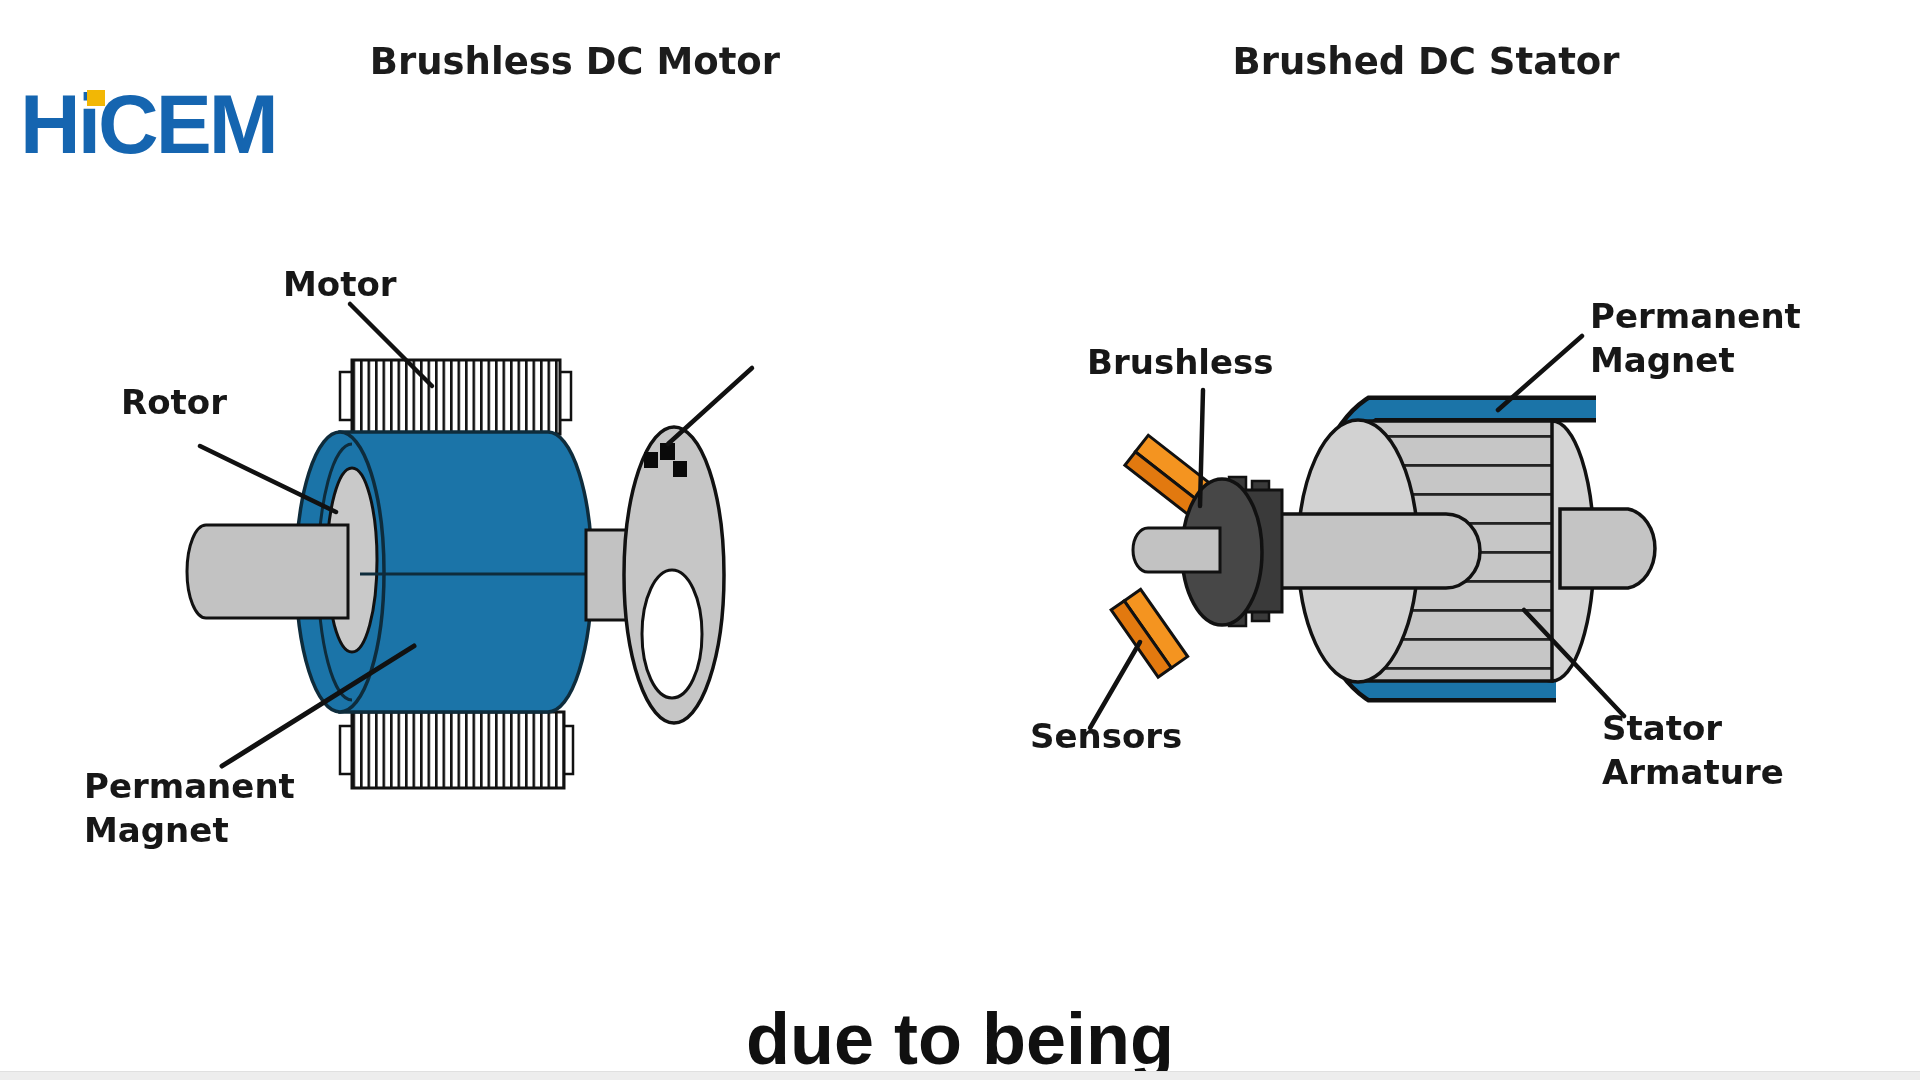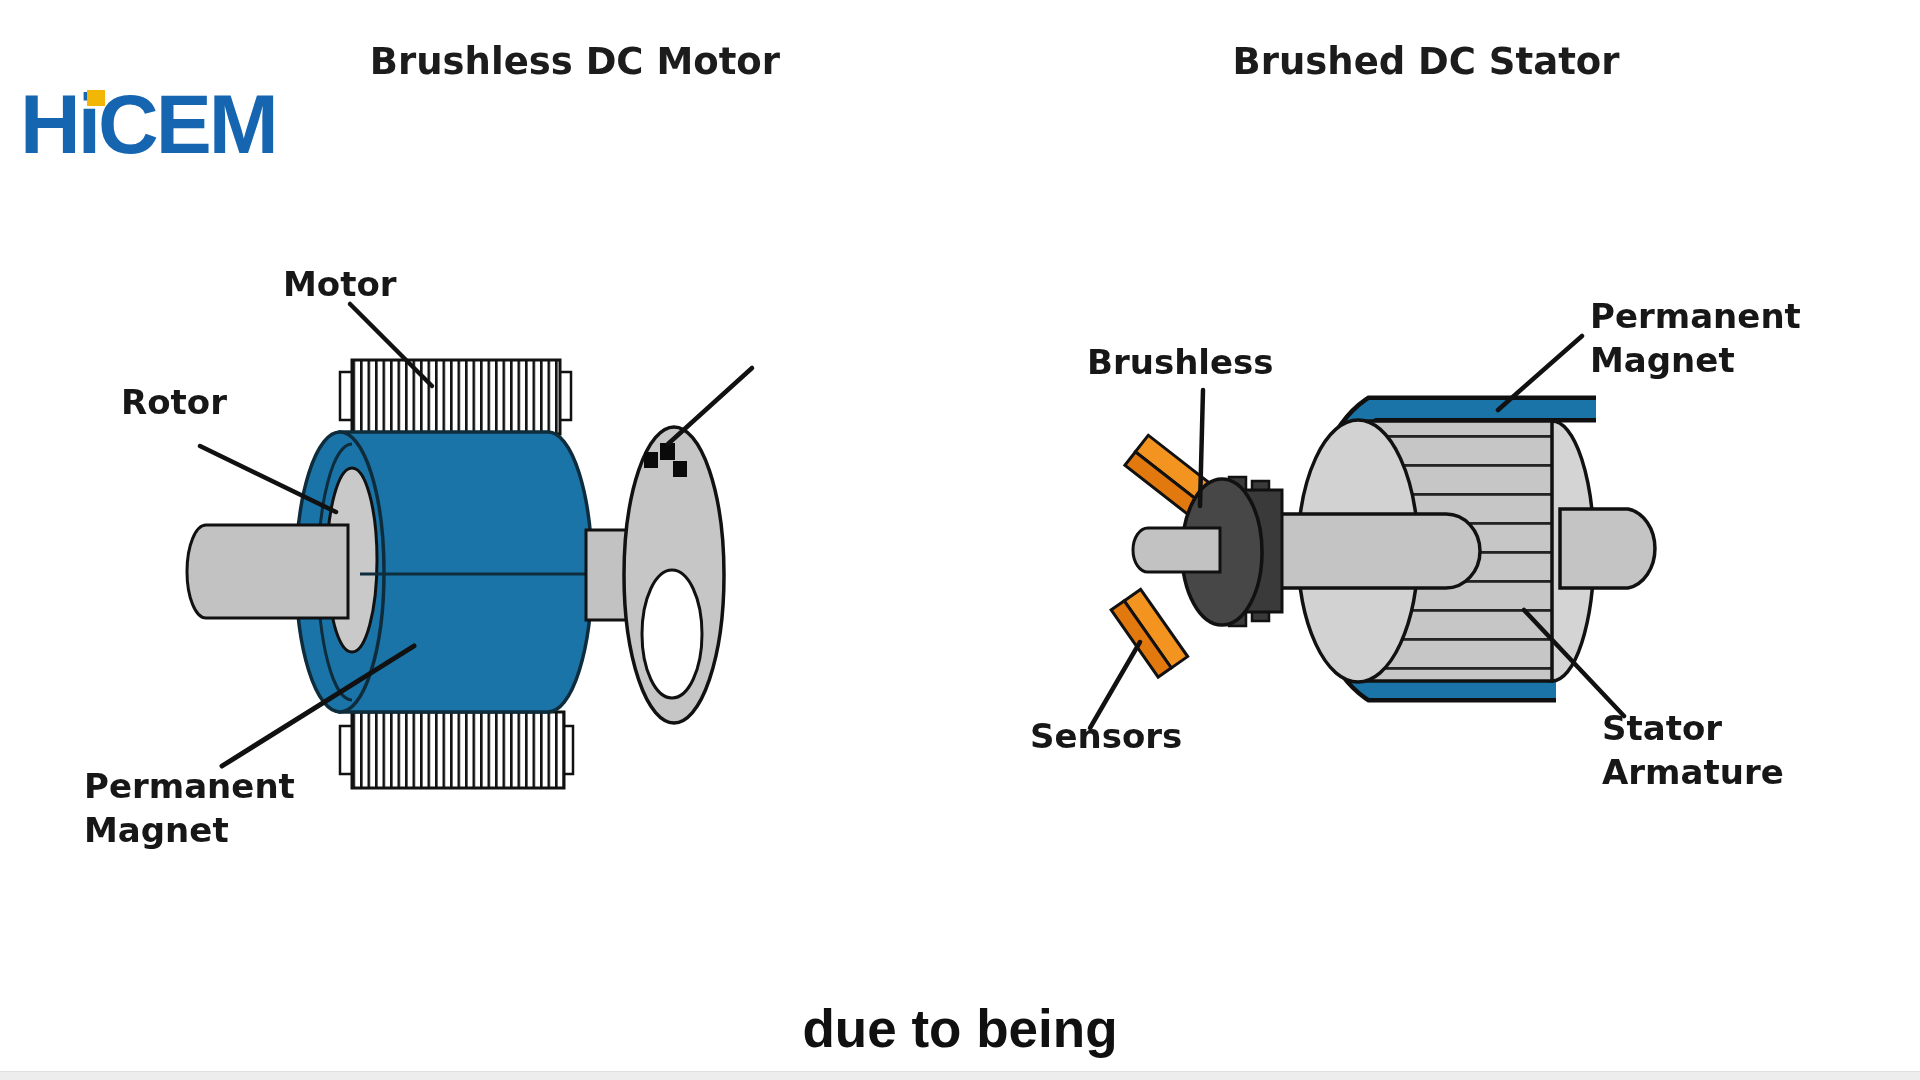--- a/index.html
+++ b/index.html
@@ -21,21 +21,21 @@
   .title.left{left:260px;text-align:right;}
   .title.right{left:1166px;}
 
   
   .plabel{position:absolute;font-size:34px;font-weight:600;color:#171717;
           line-height:1.3;white-space:nowrap;}
 
   
   .caption{position:absolute;left:0;top:998px;width:1920px;text-align:center;
            font-family:"Liberation Sans",sans-serif;
-           font-size:53px;font-weight:bold;color:#101010;}
+           font-size:72px;font-weight:bold;color:#101010;}
 
   
   .bottom-strip{position:absolute;left:0;top:1071px;width:1920px;height:9px;
                 background:#ededed;border-top:1px solid #e0e0e0;}
 
   svg{position:absolute;left:0;top:0;}
 </style>
 </head>
 <body>
 

